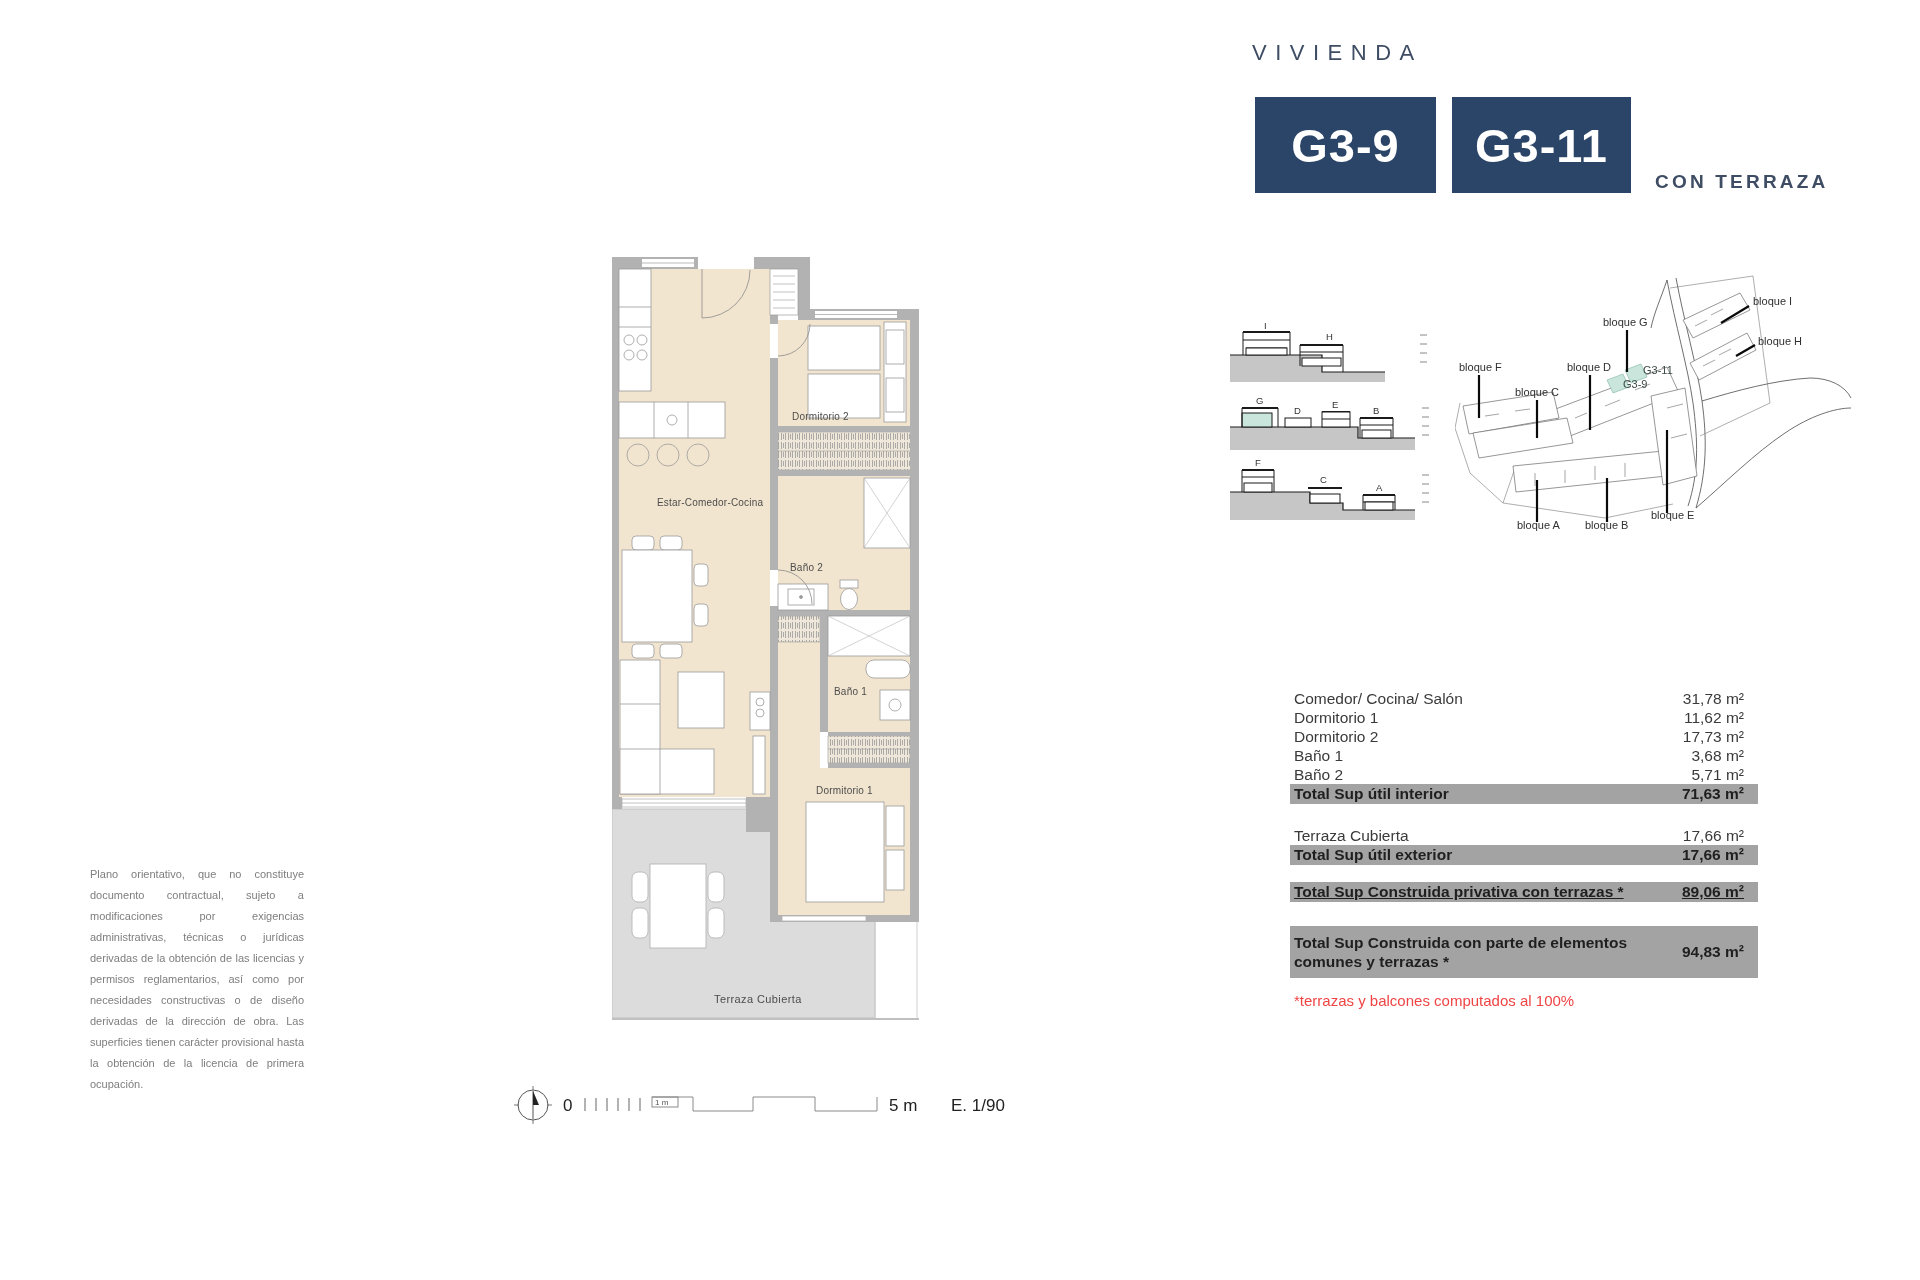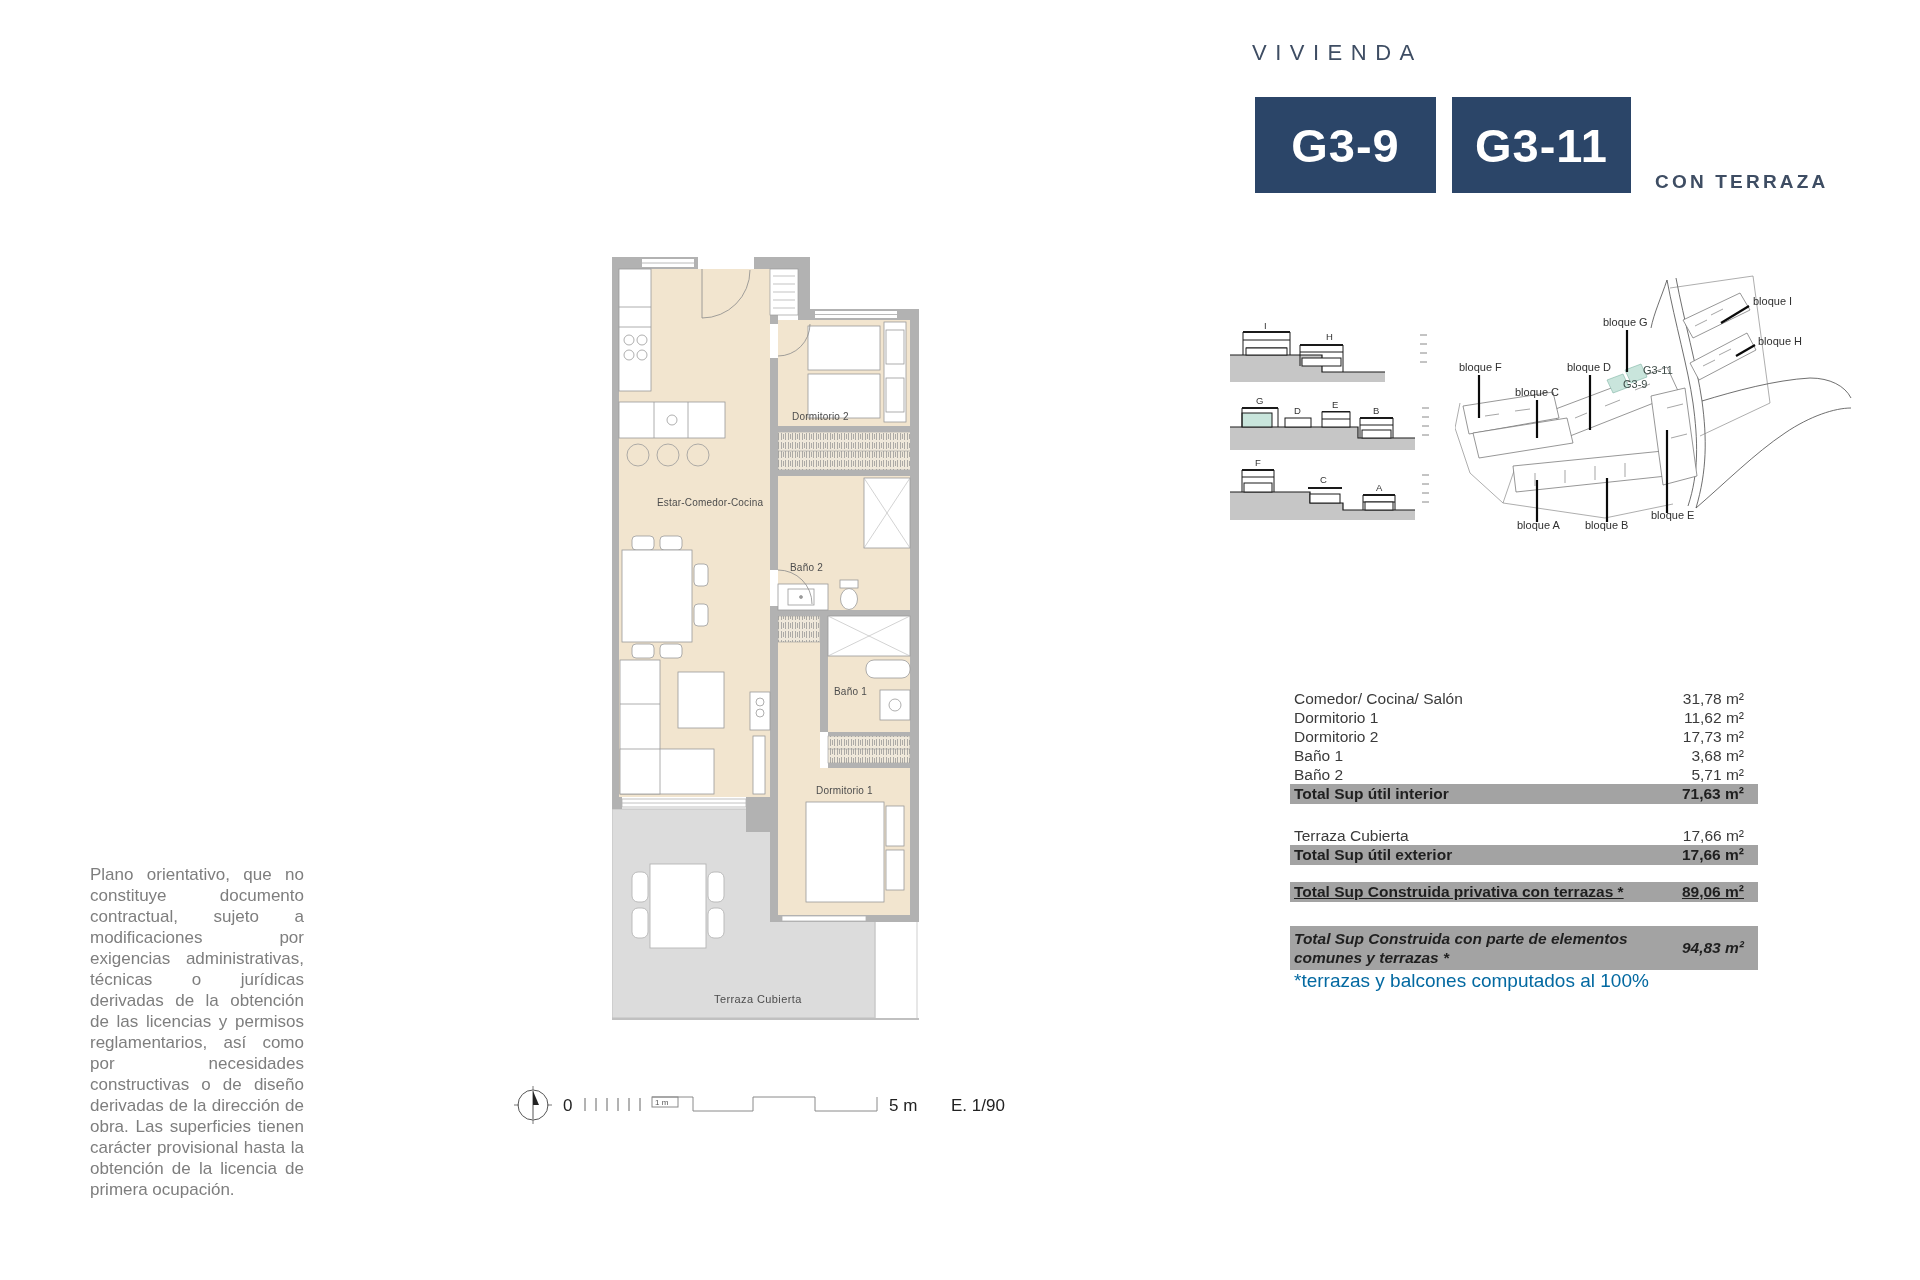--- a/index.html
+++ b/index.html
@@ -19,26 +19,26 @@
 
   
   .area-table{position:absolute;left:1290px;top:689px;width:468px;font-size:15.5px;color:#3a3a3a;}
   .arow{display:flex;justify-content:space-between;align-items:center;line-height:19px;
     padding:0 14px 0 4px;}
   .arow .lbl{white-space:nowrap;}
   .arow.total{background:#a3a3a3;font-weight:700;color:#1f1f1f;line-height:20px;}
   .arow.gap-sm{margin-top:22px;}
   .arow.gap-md{margin-top:17px;text-decoration:underline;}
   .arow.gap-lg{margin-top:24px;}
-  .arow.tall{height:44px;font-style:italic;}
+  .arow.tall{height:52px;}
   .arow.tall .lbl{white-space:normal;width:345px;line-height:19px;}
-  .table-note{margin-top:1px;padding-left:4px;font-size:19px;color:#0369a1;line-height:19px;}
+  .table-note{margin-top:13px;padding-left:4px;font-size:15px;color:#ef4444;line-height:19px;}
 
   
-  .disclaimer{position:absolute;left:90px;top:864px;width:214px;font-size:17px;line-height:21px;
+  .disclaimer{position:absolute;left:90px;top:864px;width:214px;font-size:11px;line-height:21px;
     color:#7e7e7e;text-align:justify;}
 
   
   .plan-svg{position:absolute;left:612px;top:252px;}
   .elev-svg{position:absolute;left:1230px;top:320px;}
   .site-svg{position:absolute;left:1455px;top:268px;}
   .scale-svg{position:absolute;left:505px;top:1080px;}
 
   svg text{font-family:"Liberation Sans",sans-serif;}
   .room-label{font-size:10px;fill:#4d4d4d;letter-spacing:0.2px;}

